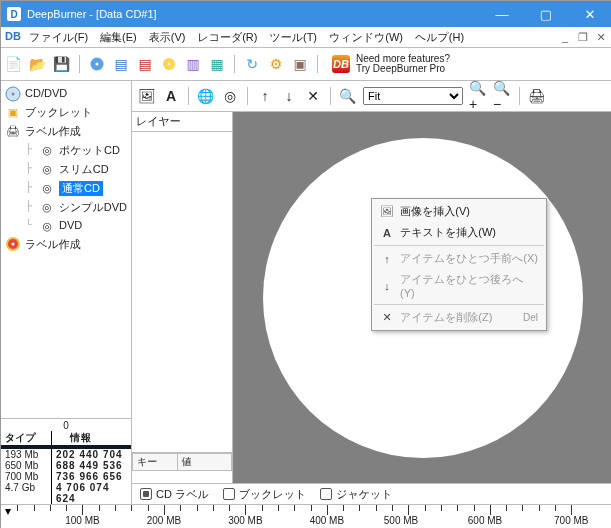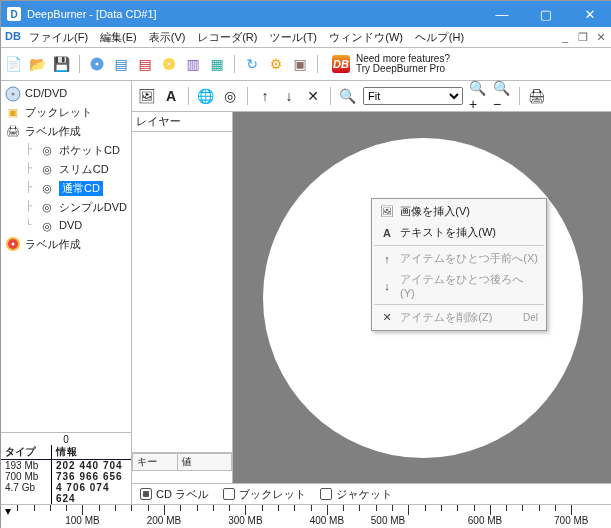--- a/index.html
+++ b/index.html
@@ -41,21 +41,21 @@
 .sidebar{width:130px;border-right:1px solid var(--border);display:flex;flex-direction:column;}
 .tree{flex:1;padding:4px 2px;overflow:hidden;}
 .tree .item{display:flex;align-items:flex-start;gap:4px;padding:2px 2px;white-space:nowrap;}
 .tree .child{padding-left:22px;}
 .tree .elbow{color:#aaa;font-size:10px;width:10px;display:inline-block;}
 .tree .sel{background:var(--select-blue);color:#fff;}
 .tree .ico{width:16px;height:14px;display:inline-flex;align-items:center;justify-content:center;}
 
 .sidefooter{border-top:1px solid var(--border);font-size:10px;}
 .sidefooter .cursorbar{height:12px;display:flex;align-items:center;justify-content:center;}
-.sidefooter .hdr{display:flex;font-weight:bold;border-bottom:1px solid #0f172a;}
+.sidefooter .hdr{display:flex;font-weight:bold;border-bottom:4px solid #0f172a;gap:14px;}
 .sidefooter .hdr span{padding:0 4px;}
 .sidefooter .row{display:flex;}
 .sidefooter .row span{padding:0 4px;}
 .sidefooter .c0{width:42px;border-right:1px solid #000;}
 .sidefooter .c1{flex:1;font-weight:bold;letter-spacing:1px;}
 
 .center{flex:1;display:flex;flex-direction:column;min-width:0;}
 
 
 .toolbar2{height:26px;display:flex;align-items:center;gap:6px;padding:2px 6px;border-bottom:1px solid var(--border);}
@@ -220,20 +220,24 @@
         <div class="cursorbar">0</div>
         <div class="hdr">
           <span class="c0">タイプ</span>
           <span class="c1">情報</span>
         </div>
         <div class="row">
             <span class="c0">193 Mb</span>
             <span class="c1">202 440 704</span>
           </div>
         <div class="row">
+            <span class="c0">650 Mb</span>
+            <span class="c1">688 449 536</span>
+          </div>
+        <div class="row">
             <span class="c0">700 Mb</span>
             <span class="c1">736 966 656</span>
           </div>
         <div class="row">
             <span class="c0">4.7 Gb</span>
             <span class="c1">4 706 074 624</span>
           </div>
       </div>
     </div>
 
@@ -321,21 +325,21 @@
       <div class="tick" style="left: 211.813px;"></div>
       <div class="tick" style="left: 195.52px;"></div>
       <div class="tick" style="left: 179.227px;"></div>
       <div class="tick big" style="left: 325.867px;"></div>
       <div class="lbl" style="left: 325.867px;">400 MB</div>
       <div class="tick" style="left: 309.573px;"></div>
       <div class="tick" style="left: 293.28px;"></div>
       <div class="tick" style="left: 276.987px;"></div>
       <div class="tick" style="left: 260.693px;"></div>
       <div class="tick big" style="left: 407.333px;"></div>
-      <div class="lbl" style="left: 387px;">500 MB</div>
+      <div class="lbl" style="left: 400px;">500 MB</div>
       <div class="tick" style="left: 391.04px;"></div>
       <div class="tick" style="left: 374.747px;"></div>
       <div class="tick" style="left: 358.453px;"></div>
       <div class="tick" style="left: 342.16px;"></div>
       <div class="tick big" style="left: 488.8px;"></div>
       <div class="lbl" style="left: 484px;">600 MB</div>
       <div class="tick" style="left: 472.507px;"></div>
       <div class="tick" style="left: 456.213px;"></div>
       <div class="tick" style="left: 439.92px;"></div>
       <div class="tick" style="left: 423.627px;"></div>

